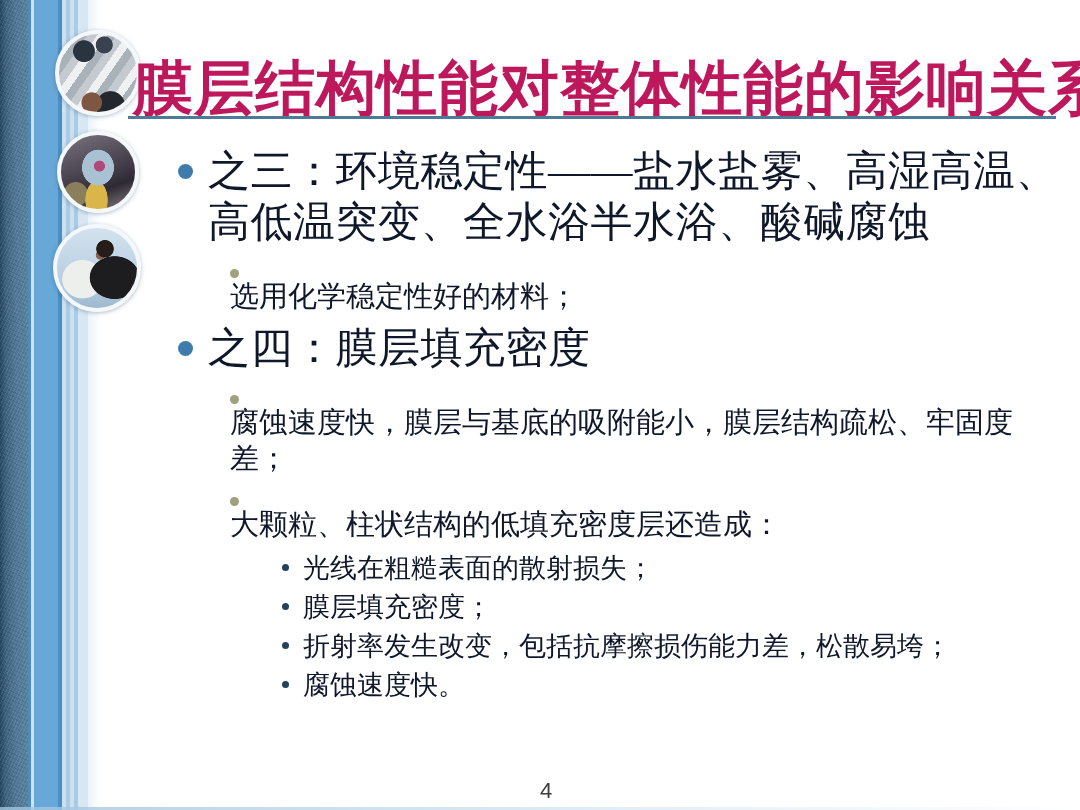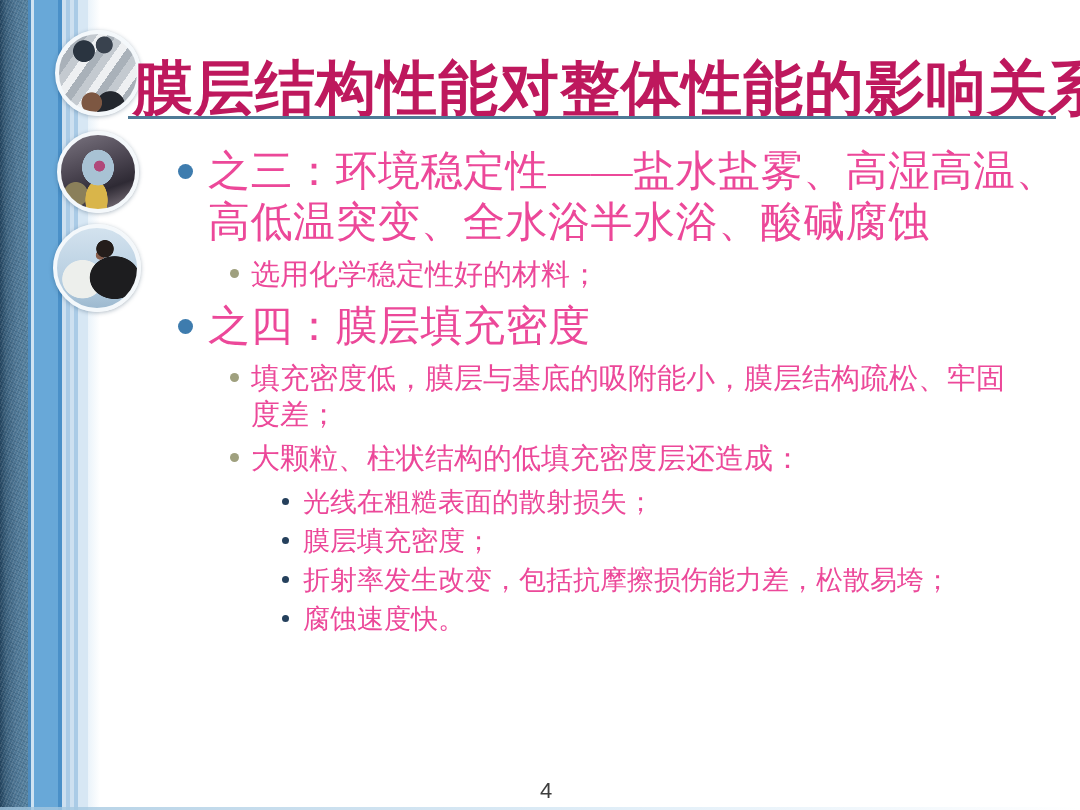--- a/index.html
+++ b/index.html
@@ -76,21 +76,21 @@
   .title-rule{
     position:absolute;left:128px;top:116px;width:928px;height:3px;
   }
   
   .content{position:absolute;left:178px;top:146px;width:882px;}
   .li{display:flex;align-items:flex-start;}
   .dot{flex:none;border-radius:50%;}
   .l1{font-size:42px;line-height:1.22;}
   .l1 .dot{width:15px;height:15px;margin:18px 15px 0 0;}
   .l1 .txt{letter-spacing:0.5px;}
-  .l2{font-size:29px;line-height:1.25;margin:8px 0 8px 52px;max-width:800px;}
+  .l2{font-size:29px;line-height:1.25;margin:8px 0 8px 52px;max-width:800px;flex-direction:column;}
   .l2 .dot{width:9px;height:9px;margin:13px 12px 0 0;}
   .l3{font-size:27px;line-height:1.26;margin:5px 0 5px 104px;}
   .l3 .dot{width:7px;height:7px;margin:13px 14px 0 0;}
   .group-gap{}
   
   .page-number{
     position:absolute;left:540px;top:778px;transform:translateX(0);
     font-size:22px;color:#3d3d3d;
     font-family:"Liberation Sans","DejaVu Sans",sans-serif;
   }
@@ -103,40 +103,40 @@
 </div>
 <div class="bottom-edge"></div>
 
 <div class="medallion m1"></div>
 <div class="medallion m2"></div>
 <div class="medallion m3"></div>
 
 <h1 class="title" style="color: #be185d;">膜层结构性能对整体性能的影响关系</h1>
 <div class="title-rule" style="background: rgb(78, 122, 150);"></div>
 
-<div class="content" style="color: #ec4899;">
+<div class="content" style="color: #0f172a;">
 
   <div class="li l1">
     <span class="dot d1" style="background: rgb(62, 124, 174);"></span>
     <span class="txt">之三：环境稳定性——盐水盐雾、高湿高温、高低温突变、全水浴半水浴、酸碱腐蚀</span>
   </div>
 
   <div class="li l2">
     <span class="dot d2" style="background: rgb(159, 160, 126);"></span>
     <span class="txt">选用化学稳定性好的材料；</span>
   </div>
 
   <div class="li l1 group-gap">
     <span class="dot d1" style="background: rgb(62, 124, 174);"></span>
     <span class="txt">之四：膜层填充密度</span>
   </div>
 
   <div class="li l2">
     <span class="dot d2" style="background: rgb(159, 160, 126);"></span>
-    <span class="txt">填充密度低，膜层与基底的吸附能小，膜层结构疏松、牢固度差；</span>
+    <span class="txt">腐蚀速度快，膜层与基底的吸附能小，膜层结构疏松、牢固度差；</span>
   </div>
   <div class="li l2">
     <span class="dot d2" style="background: rgb(159, 160, 126);"></span>
     <span class="txt">大颗粒、柱状结构的低填充密度层还造成：</span>
   </div>
 
   <div class="li l3">
     <span class="dot d3" style="background: rgb(37, 64, 92);"></span>
     <span class="txt">光线在粗糙表面的散射损失；</span>
   </div>

